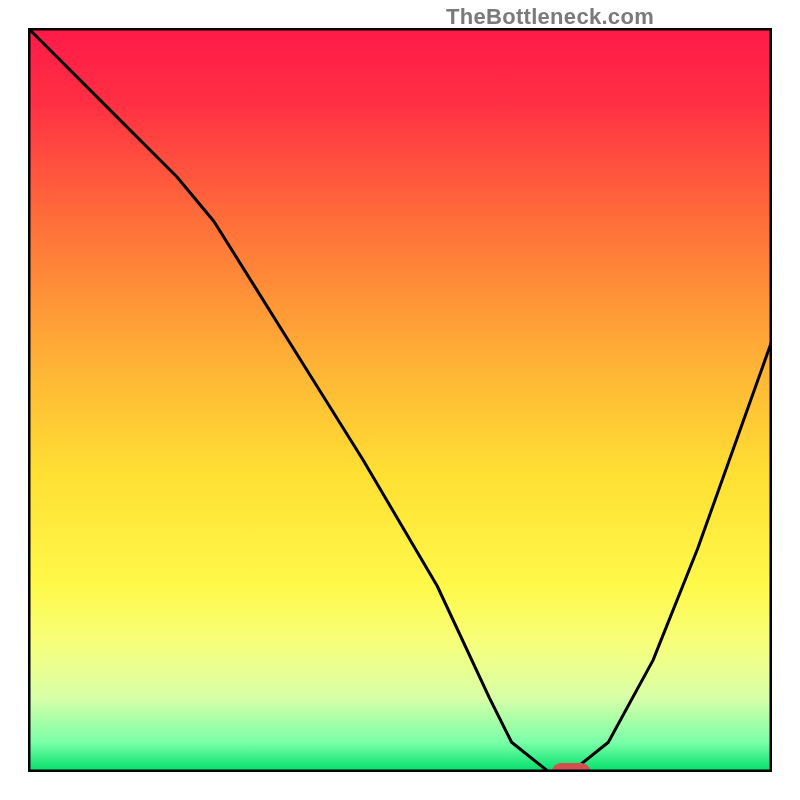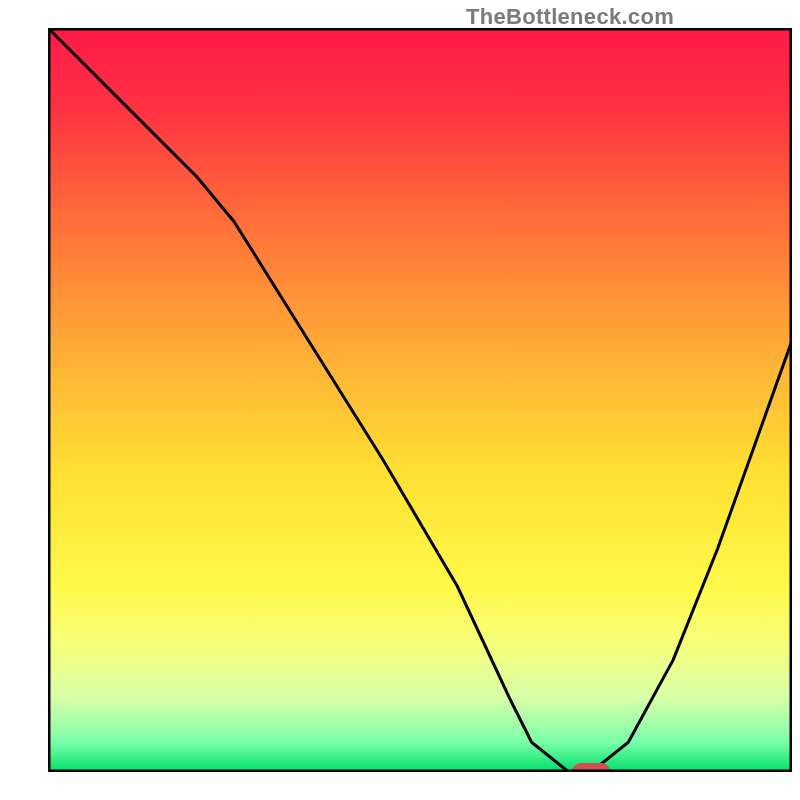--- a/index.html
+++ b/index.html
@@ -7,21 +7,20 @@
     padding: 0;
     width: 800px;
     height: 800px;
     background: #ffffff;
     font-family: Arial, Helvetica, sans-serif;
   }
   .stage {
     position: relative;
     width: 664px;
     height: 800px;
-    margin-left: 20px;
   }
   .watermark {
     position: absolute;
     top: 4px;
     right: 10px;
     font-size: 22px;
     font-weight: bold;
     color: #7a7a7a;
     letter-spacing: 0.3px;
   }

